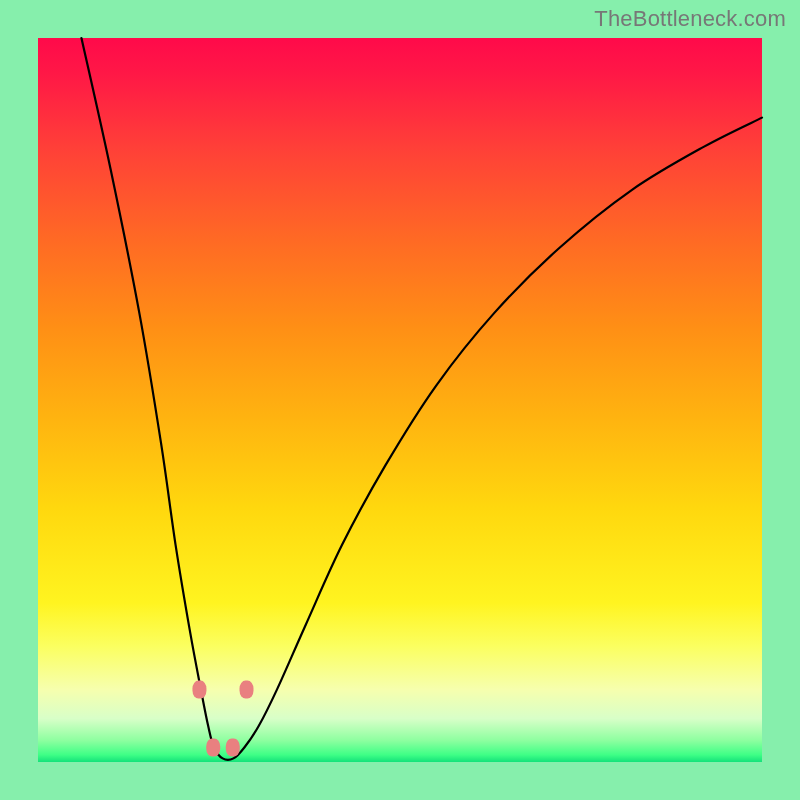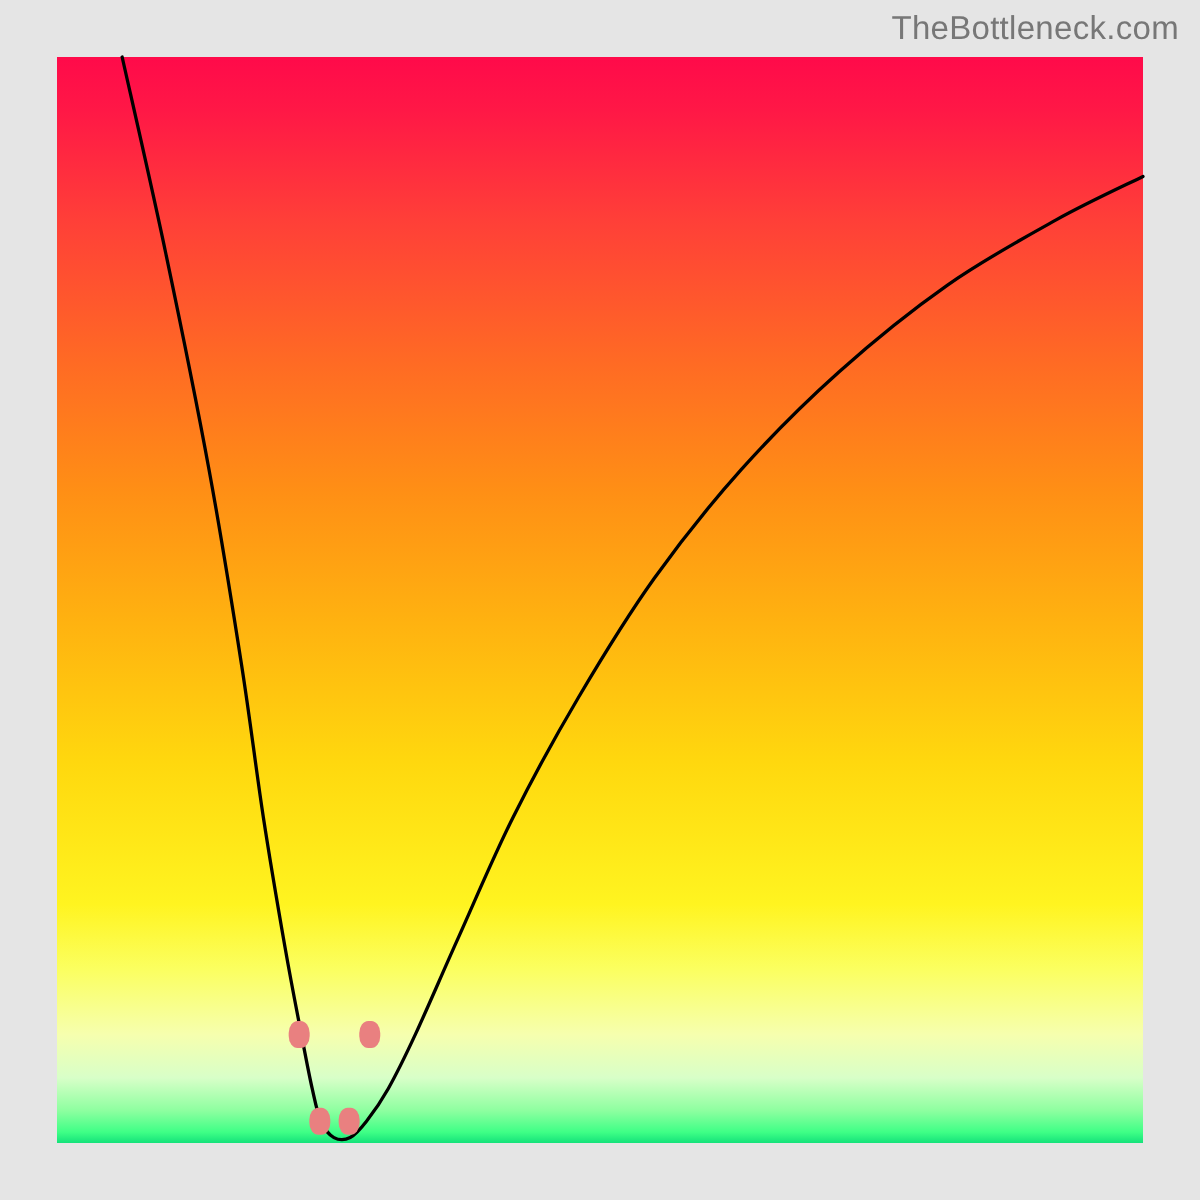--- a/index.html
+++ b/index.html
@@ -10,21 +10,21 @@
     background: #000000;
     overflow: hidden;
     font-family: Arial, Helvetica, sans-serif;
   }
   .frame {
     position: absolute;
     top: 0;
     left: 0;
     width: 800px;
     height: 800px;
-    background: #e5e5e5;
+    background: #86efac;
   }
   .plot {
     position: absolute;
     
     top: 38px;
     left: 38px;
     width: 724px;
     height: 724px;
     background: linear-gradient(
       to bottom,

